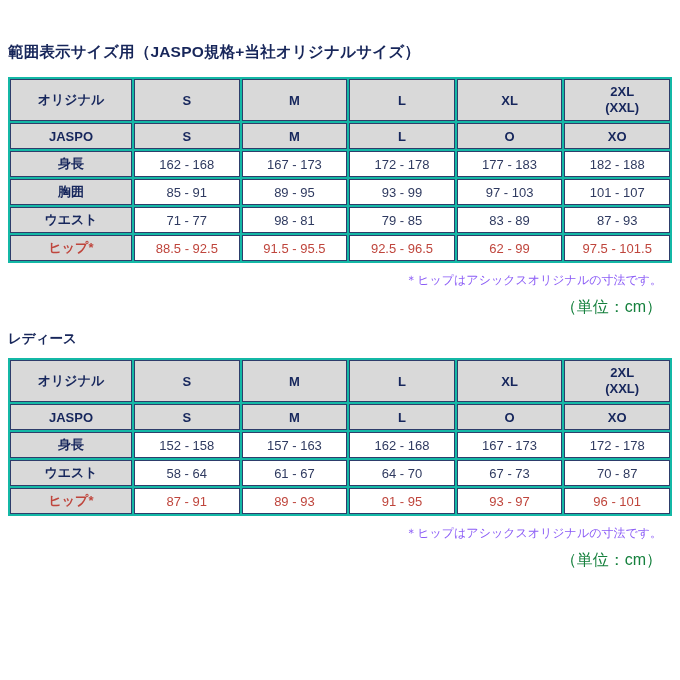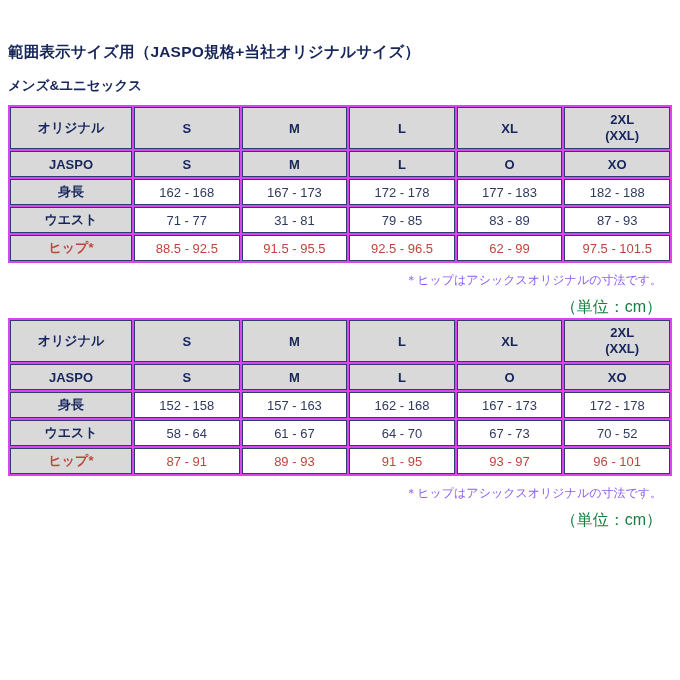--- a/index.html
+++ b/index.html
@@ -32,21 +32,21 @@
     margin: 0 0 10px 0;
   }
   .section-label.second {
     margin-top: 12px;
   }
   table.size-table {
     width: 664px;
     table-layout: fixed;
     border-collapse: separate;
     border-spacing: 2px;
-    background: #d946ef;
+    background: #14b8a6;
   }
   table.size-table td {
     border: 1px solid #2e3d6b;
     text-align: center;
     vertical-align: middle;
     font-size: 13px;
     height: 26px;
     padding: 0 2px;
     box-sizing: border-box;
     color: #2f3a60;
@@ -83,21 +83,20 @@
     color: #15803d;
   }
 </style>
 </head>
 <body>
 
 <div class="page">
 
   <h1 class="page-title">範囲表示サイズ用（JASPO規格+当社オリジナルサイズ）</h1>
 
-  <div class="section-label">メンズ&amp;ユニセックス</div>
 
   <table class="size-table">
     <colgroup>
       <col class="label-col">
         <col>
         <col>
         <col>
         <col>
         <col>
     </colgroup>
@@ -121,43 +120,52 @@
       </tr>
       <tr>
         <td class="hcell">身長</td>
         <td>162 - 168</td>
         <td>167 - 173</td>
         <td>172 - 178</td>
         <td>177 - 183</td>
         <td>182 - 188</td>
       </tr>
       <tr>
+        <td class="hcell">胸囲</td>
+        <td>85 - 91</td>
+        <td>89 - 95</td>
+        <td>93 - 99</td>
+        <td>97 - 103</td>
+        <td>101 - 107</td>
+      </tr>
+      <tr>
         <td class="hcell">ウエスト</td>
         <td>71 - 77</td>
-        <td>31 - 81</td>
+        <td>98 - 81</td>
         <td>79 - 85</td>
         <td>83 - 89</td>
         <td>87 - 93</td>
       </tr>
       <tr>
         <td class="hcell red-text">ヒップ*</td>
         <td class="red-text">88.5 - 92.5</td>
         <td class="red-text">91.5 - 95.5</td>
         <td class="red-text">92.5 - 96.5</td>
         <td class="red-text">62 - 99</td>
         <td class="red-text">97.5 - 101.5</td>
       </tr>
     </tbody>
   </table>
 
   <div class="notes">
     <div class="note-red">＊ヒップはアシックスオリジナルの寸法です。</div>
     <div class="note-unit">（単位：cm）</div>
   </div>
 
+  <div class="section-label second">レディース</div>
 
   <table class="size-table">
     <colgroup>
       <col class="label-col">
         <col>
         <col>
         <col>
         <col>
         <col>
     </colgroup>
@@ -186,21 +194,21 @@
         <td>162 - 168</td>
         <td>167 - 173</td>
         <td>172 - 178</td>
       </tr>
       <tr>
         <td class="hcell">ウエスト</td>
         <td>58 - 64</td>
         <td>61 - 67</td>
         <td>64 - 70</td>
         <td>67 - 73</td>
-        <td>70 - 52</td>
+        <td>70 - 87</td>
       </tr>
       <tr>
         <td class="hcell red-text">ヒップ*</td>
         <td class="red-text">87 - 91</td>
         <td class="red-text">89 - 93</td>
         <td class="red-text">91 - 95</td>
         <td class="red-text">93 - 97</td>
         <td class="red-text">96 - 101</td>
       </tr>
     </tbody>

